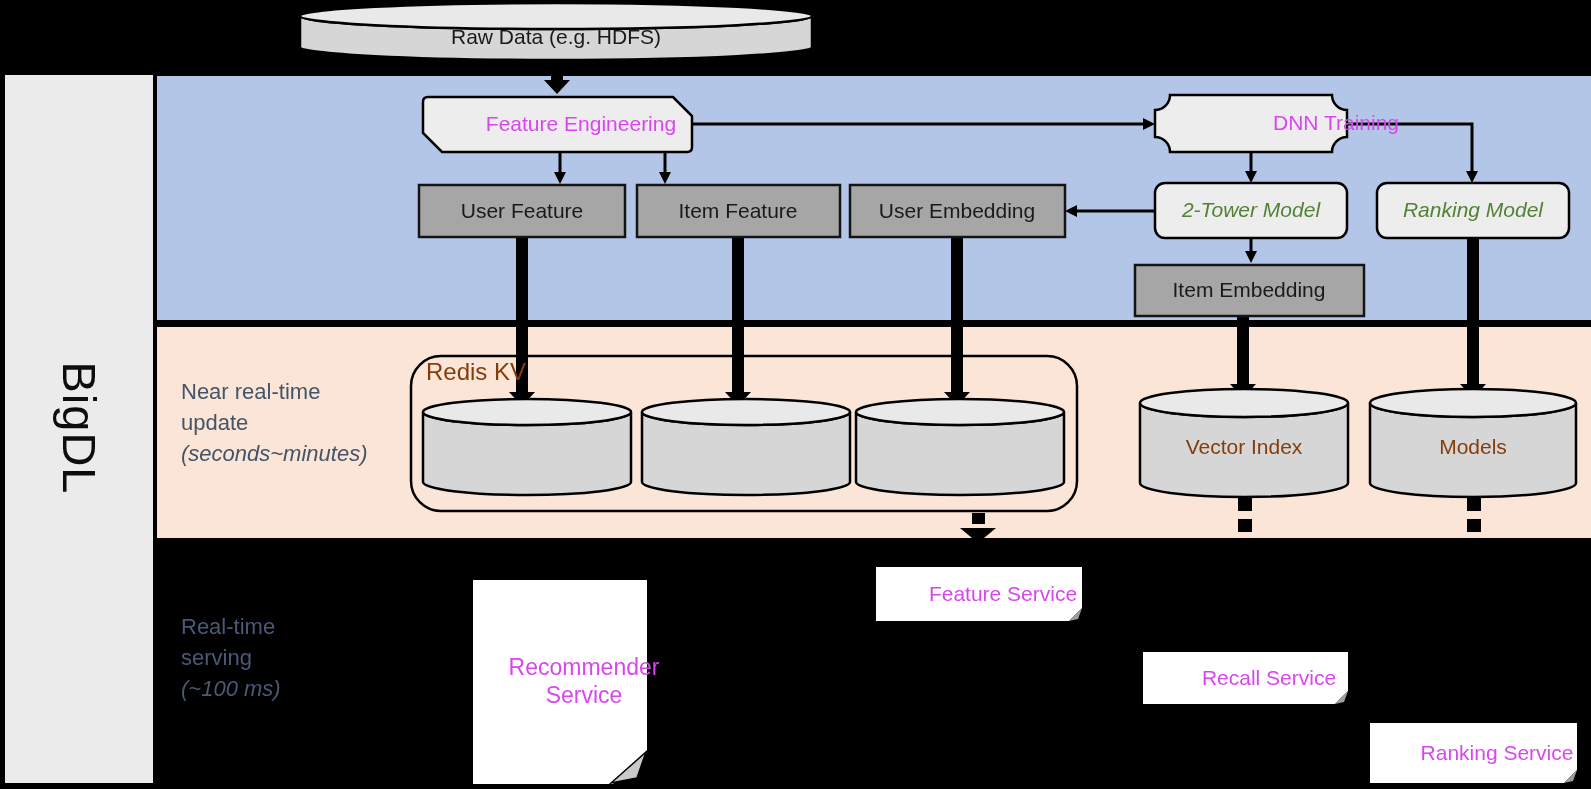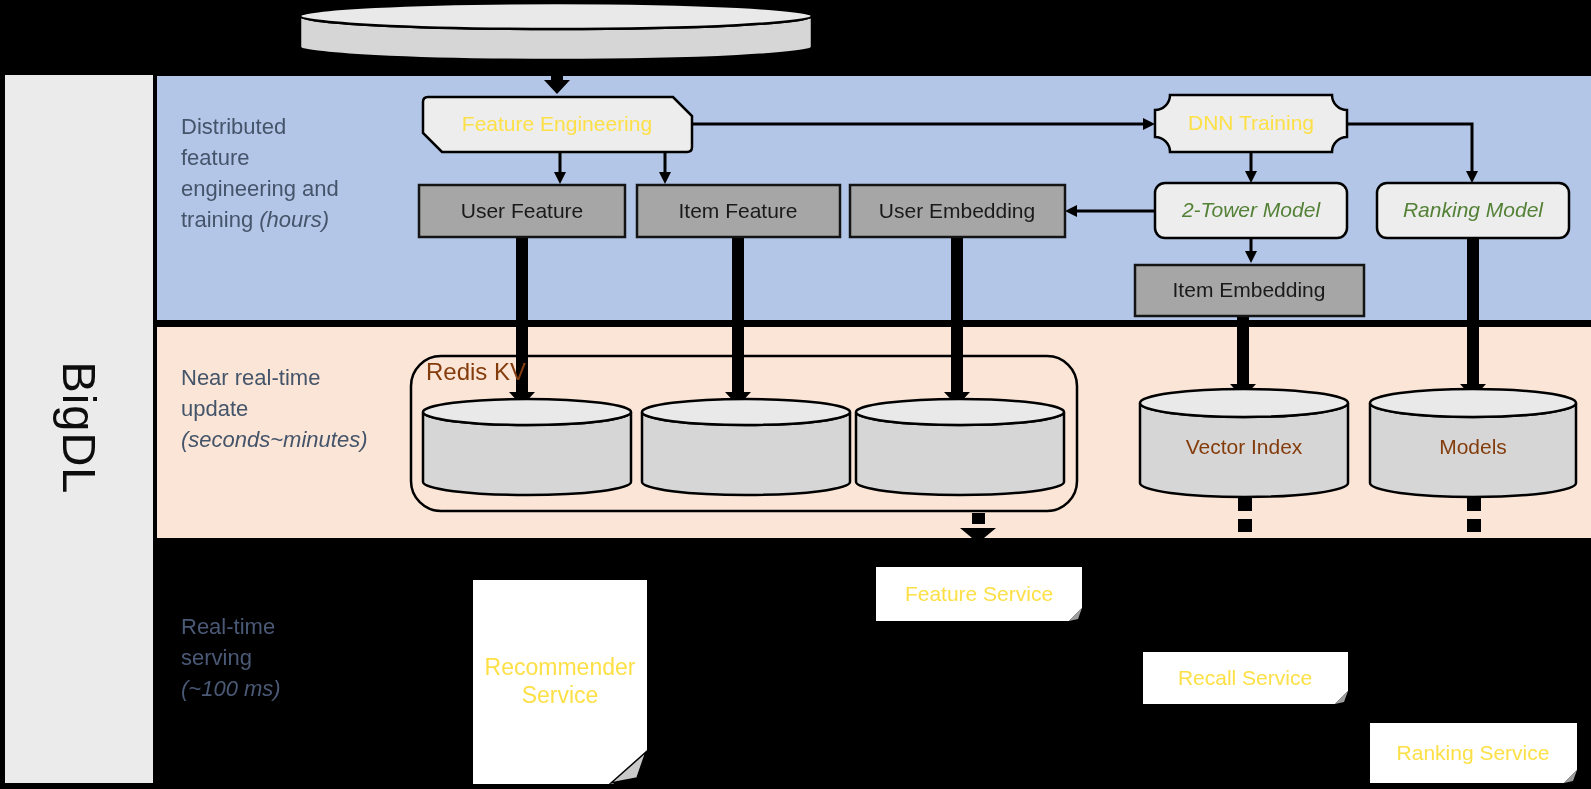--- a/index.html
+++ b/index.html
@@ -1,21 +1,21 @@
 <!DOCTYPE html>
 <html><head>
 <meta charset="utf-8">
 <style>
   html,body{margin:0;padding:0;background:#000;}
   .stage{position:relative;width:1591px;height:789px;background:#000;overflow:hidden;
          font-family:"Liberation Sans",sans-serif;}
   .stage svg{position:absolute;left:0;top:0;}
   .lbl{position:absolute;transform:translate(-50%,-50%);white-space:nowrap;
        font-size:21px;color:#1a1a1a;}
-  .lbl.blue{color:#fde047;}
+  .lbl.blue{color:#d946ef;margin-left:24px;}
   .lbl.green{color:#538135;font-style:italic;}
   .lbl.brown{color:#843c0c;}
   .lbl.small-brown{color:#843c0c;font-size:24px;transform:none;}
   .lbl.doc{font-size:23px;line-height:28px;white-space:normal;text-align:center;width:170px;}
   .brand{position:absolute;left:79px;top:428px;transform:translate(-50%,-50%) rotate(90deg);
          font-size:47px;color:#0d0d0d;letter-spacing:1px;}
   .lane-label{position:absolute;left:181px;width:250px;}
   .lane-title{font-size:25px;color:#1b1be6;line-height:28px;}
   .lane-title.bold{font-weight:bold;}
   .lane-desc{font-size:22px;line-height:31px;color:#44546a;white-space:nowrap;}
@@ -108,46 +108,41 @@
     <path d="M1335 704 L1348 691 L1344 702 Z" fill="#9e9e9e"></path>
     <path d="M1370 723 H1577 V770 L1564 783 H1370 Z" fill="#fff"></path>
     <path d="M1564 783 L1577 770 L1573 781 Z" fill="#9e9e9e"></path>
     <path d="M473 580 H647 V751 L613 784 H473 Z" fill="#fff"></path>
     <path d="M611 783 L646 752 L637 778 Z" fill="#c9c9c9" stroke="#000" stroke-width="1.5"></path>
   </svg>
 
   <div class="brand">BigDL</div>
 
   <div class="lane-label" style="top:94px">
-    <div class="lane-desc" style="margin-top:17px">
-      <span>Distributed</span><br>
-      <span>feature</span><br>
-      <span>engineering and</span><br>
-      <span>training </span><i>(hours)</i>
-    </div>
   </div>
 
   <div class="lane-label" style="top:359px">
-    <div class="lane-desc" style="margin-top:3px">
+    <div class="lane-desc" style="margin-top:17px">
       <span>Near real-time</span><br>
       <span>update</span><br>
       <span></span><i>(seconds~minutes)</i>
     </div>
   </div>
 
   <div class="lane-label" style="top:594px">
     <div class="lane-desc on-black" style="margin-top:17px">
       <span>Real-time</span><br>
       <span>serving</span><br>
       <span></span><i>(~100 ms)</i>
     </div>
   </div>
 
+  <div class="lbl" style="left:556px;top:37px">Raw Data (e.g. HDFS)</div>
   <div class="lbl blue" style="left:557px;top:124px">Feature Engineering</div>
-  <div class="lbl blue" style="left:1251px;top:123px">DNN Training</div>
+  <div class="lbl blue" style="left:1312px;top:123px">DNN Training</div>
   <div class="lbl" style="left:522px;top:211px">User Feature</div>
   <div class="lbl" style="left:738px;top:211px">Item Feature</div>
   <div class="lbl" style="left:957px;top:211px">User Embedding</div>
   <div class="lbl green" style="left:1251px;top:210px">2-Tower Model</div>
   <div class="lbl green" style="left:1473px;top:210px">Ranking Model</div>
   <div class="lbl" style="left:1249px;top:290px">Item Embedding</div>
   <div class="lbl small-brown" style="left:426px;top:358px">Redis KV</div>
   <div class="lbl brown" style="left:1244px;top:447px">Vector Index</div>
   <div class="lbl brown" style="left:1473px;top:447px">Models</div>
   <div class="lbl blue" style="left:979px;top:594px">Feature Service</div>

